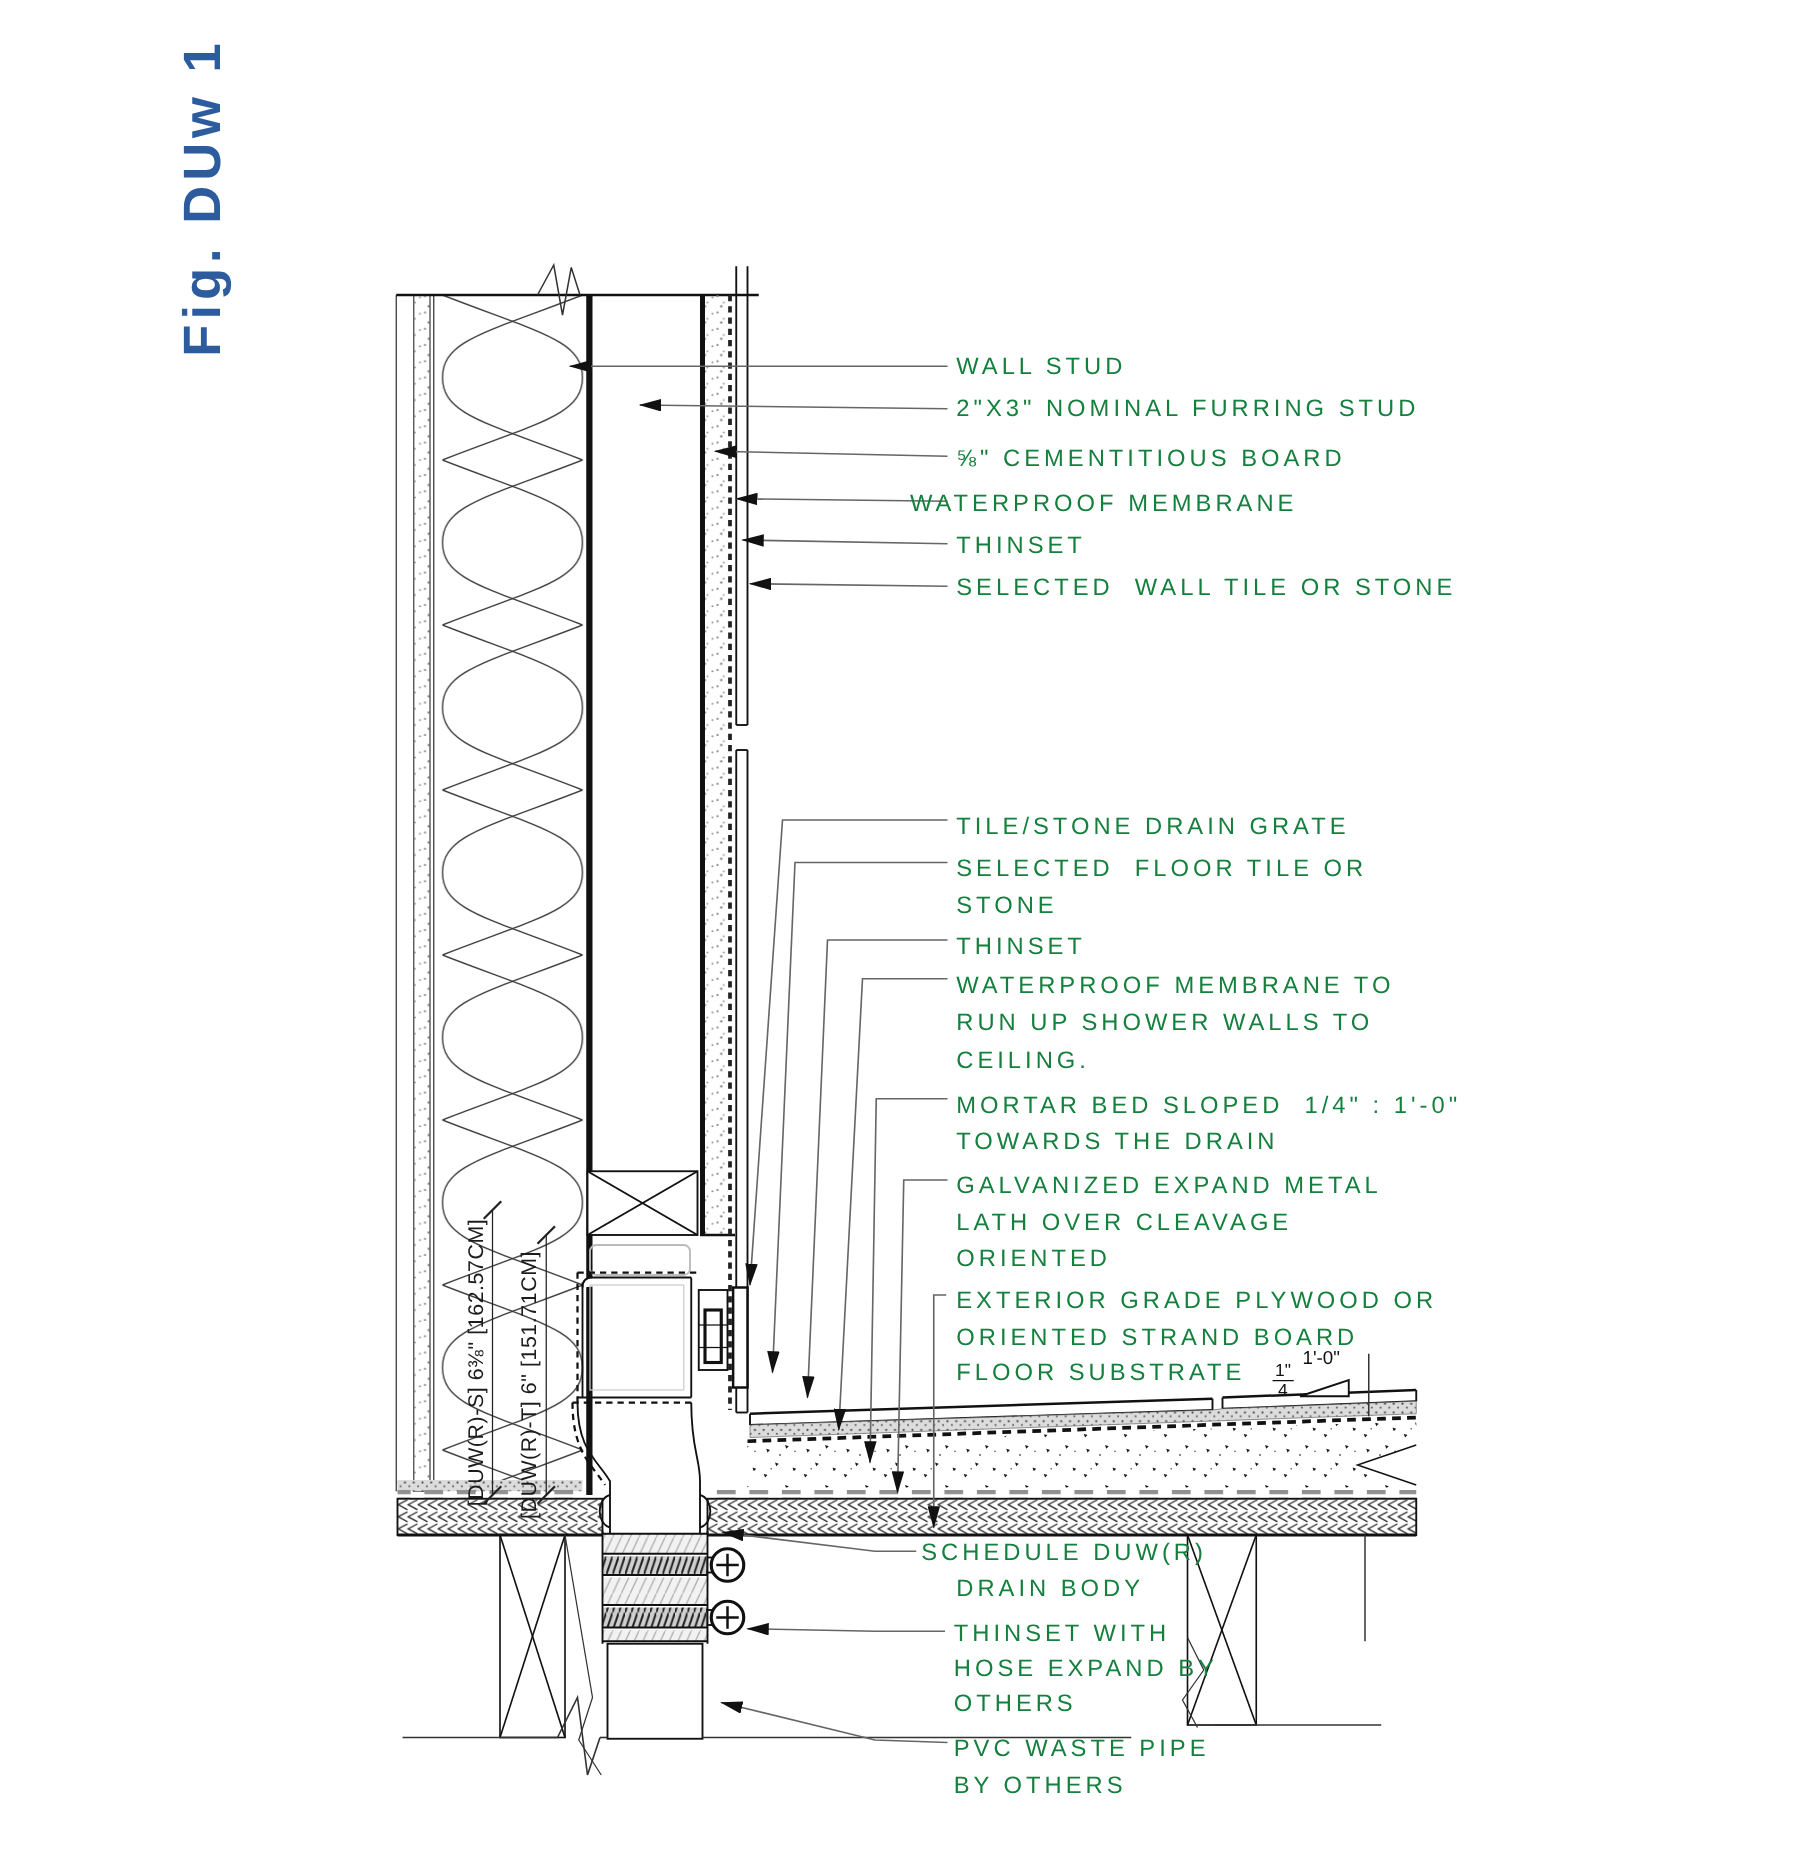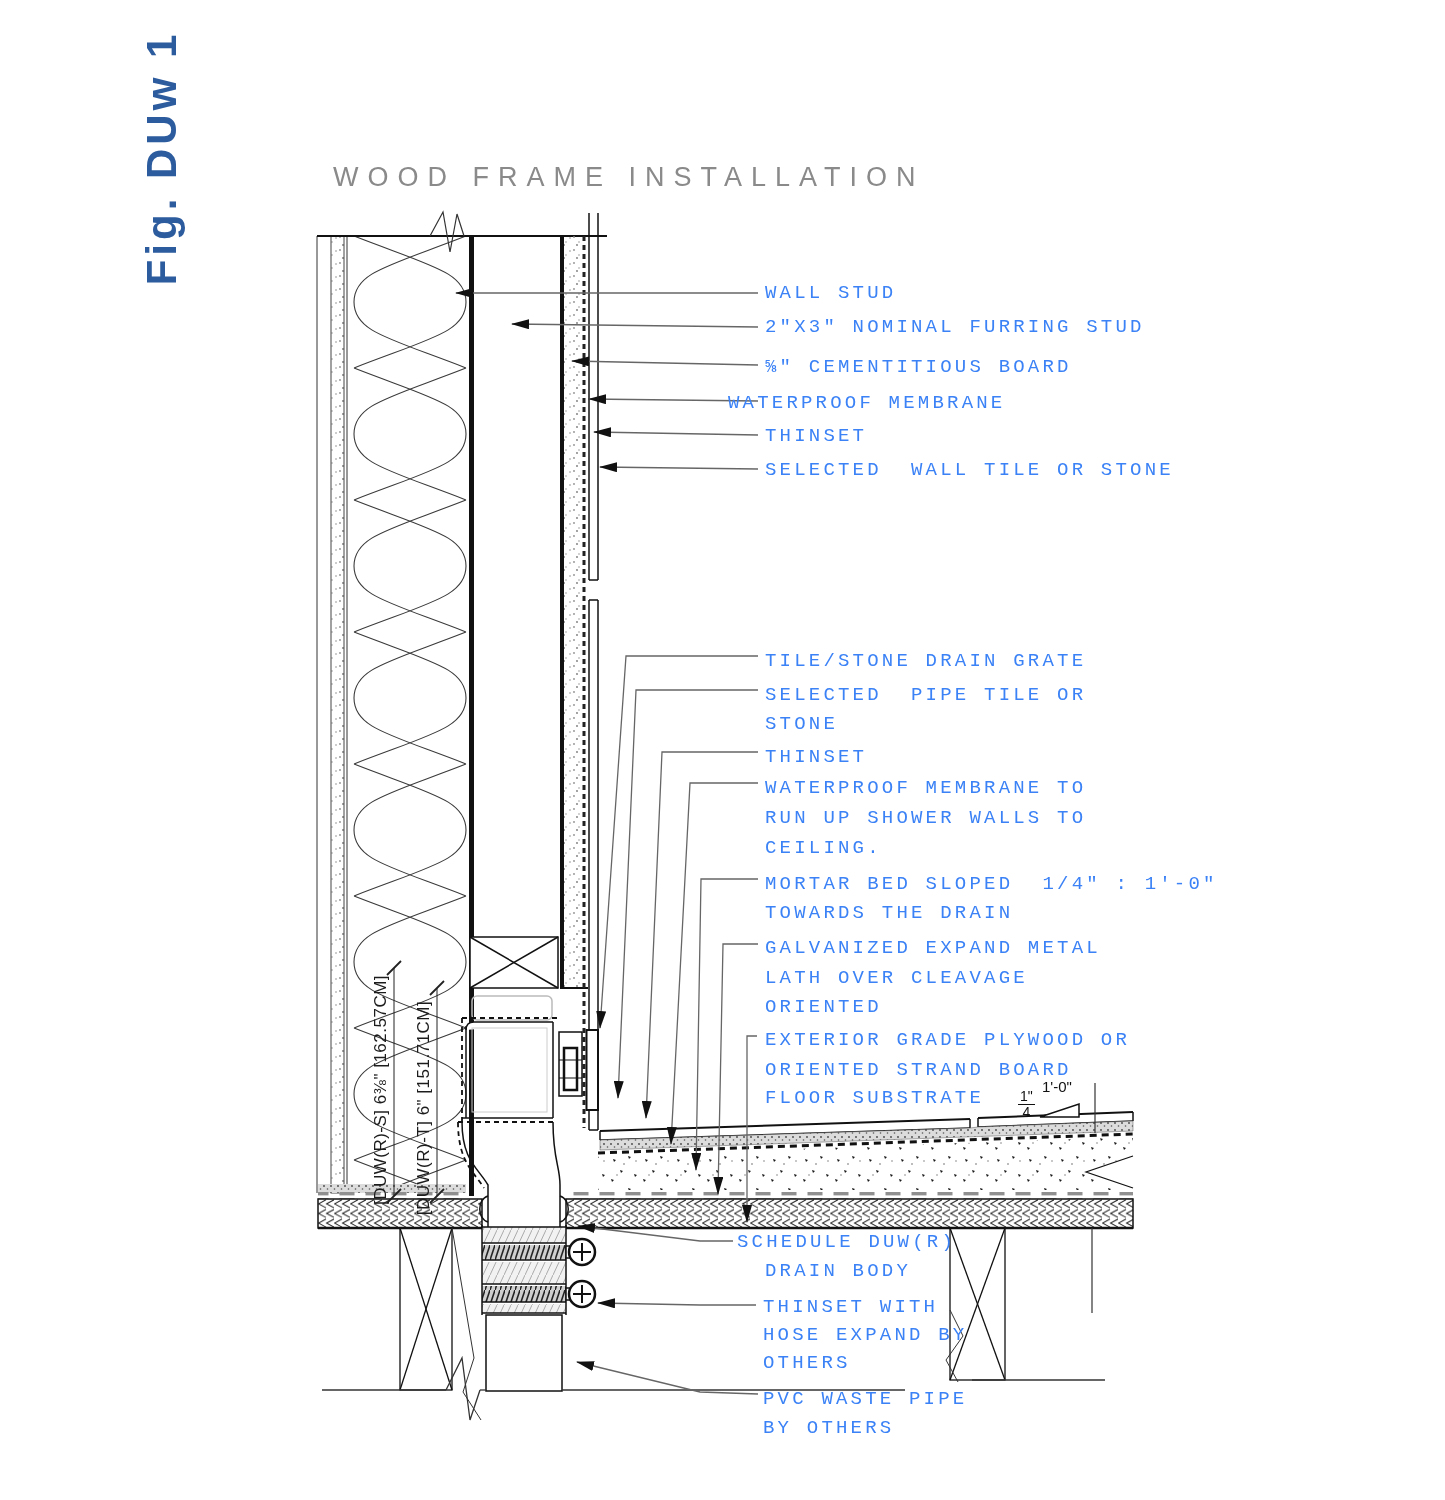--- a/index.html
+++ b/index.html
@@ -2,35 +2,34 @@
 <html><head>
 <meta charset="utf-8">
 <style>
   html,body{margin:0;padding:0;background:#ffffff;}
   .page{position:relative;width:1445px;height:1500px;background:#fff;overflow:hidden;
         font-family:"Liberation Sans",sans-serif;}
   .fig-label{position:absolute;left:162px;top:158px;transform:translate(-50%,-50%) rotate(-90deg);
         white-space:nowrap;font-size:42px;font-weight:bold;letter-spacing:4px;color:#2d5c9e;}
   .title{position:absolute;left:333px;top:162px;font-size:27px;letter-spacing:9px;color:#8a8a8a;
         white-space:nowrap;}
-  .lbl{position:absolute;font-size:19px;letter-spacing:3.2px;color:#3b82f6;white-space:pre;line-height:1;font-family:Liberation Mono, monospace;}
+  .lbl{position:absolute;font-size:19px;letter-spacing:3.2px;color:#15803d;white-space:pre;line-height:1;}
   .dim{position:absolute;transform:translate(-50%,-50%) rotate(-90deg);white-space:nowrap;
         font-size:17px;letter-spacing:0.5px;color:#1c1c1c;}
   .slope-run{position:absolute;font-size:15px;color:#111;white-space:nowrap;}
   .frac{position:absolute;text-align:center;font-size:14px;color:#111;line-height:1.05;}
   .frac .num{border-bottom:1.5px solid #111;padding:0 2px;}
   svg{position:absolute;left:0;top:0;}
 </style>
 </head>
 <body>
 
 <div class="page">
 
   <div class="fig-label">Fig. DUw 1</div>
-  <div class="title">WOOD FRAME INSTALLATION</div>
 
   <svg width="1445" height="1500" viewBox="0 0 1445 1500">
     <defs>
       <marker id="arr" markerWidth="20" markerHeight="10" refX="17" refY="5" orient="auto" markerUnits="userSpaceOnUse">
         <path d="M0,0 L18,5 L0,10 Z" fill="#111"></path>
       </marker>
       <pattern id="battPat" patternUnits="userSpaceOnUse" x="351" y="236" width="118" height="132">
         <path d="M3,0 C80,30 115,36 115,66 C115,96 80,102 3,132" fill="none" stroke="#3a3a3a" stroke-width="1.1"></path>
         <path d="M115,0 C38,30 3,36 3,66 C3,96 38,102 115,132" fill="none" stroke="#3a3a3a" stroke-width="1.1"></path>
       </pattern>
@@ -257,21 +256,21 @@
   </svg>
 
   <div class="lbl" style="left:765px;top:284px">WALL STUD</div>
   <div class="lbl" style="left:765px;top:318px">2"X3" NOMINAL FURRING STUD</div>
   <div class="lbl" style="left:765px;top:358px">⅝" CEMENTITIOUS BOARD</div>
   <div class="lbl" style="left:728px;top:394px">WATERPROOF MEMBRANE</div>
   <div class="lbl" style="left:765px;top:427px">THINSET</div>
   <div class="lbl" style="left:765px;top:461px">SELECTED  WALL TILE OR STONE</div>
 
   <div class="lbl" style="left:765px;top:652px">TILE/STONE DRAIN GRATE</div>
-  <div class="lbl" style="left:765px;top:686px">SELECTED  PIPE TILE OR</div>
+  <div class="lbl" style="left:765px;top:686px">SELECTED  FLOOR TILE OR</div>
   <div class="lbl" style="left:765px;top:715px">STONE</div>
   <div class="lbl" style="left:765px;top:748px">THINSET</div>
   <div class="lbl" style="left:765px;top:779px">WATERPROOF MEMBRANE TO</div>
   <div class="lbl" style="left:765px;top:809px">RUN UP SHOWER WALLS TO</div>
   <div class="lbl" style="left:765px;top:839px">CEILING.</div>
   <div class="lbl" style="left:765px;top:875px">MORTAR BED SLOPED  1/4" : 1'-0"</div>
   <div class="lbl" style="left:765px;top:904px">TOWARDS THE DRAIN</div>
   <div class="lbl" style="left:765px;top:939px">GALVANIZED EXPAND METAL</div>
   <div class="lbl" style="left:765px;top:969px">LATH OVER CLEAVAGE</div>
   <div class="lbl" style="left:765px;top:998px">ORIENTED</div>

